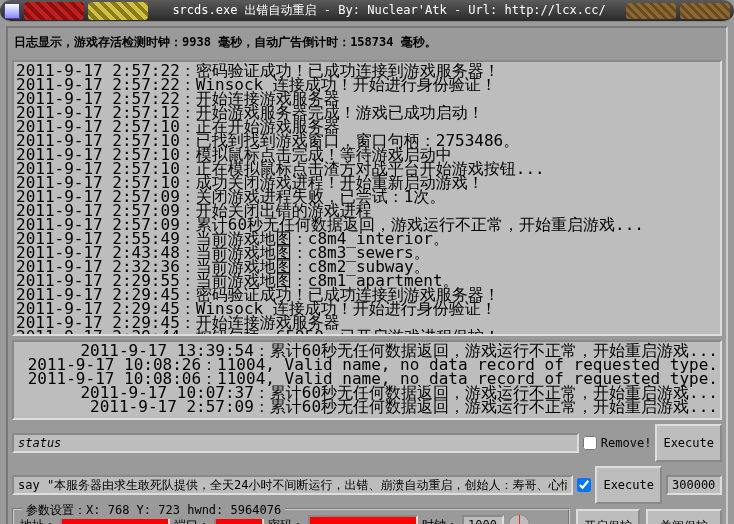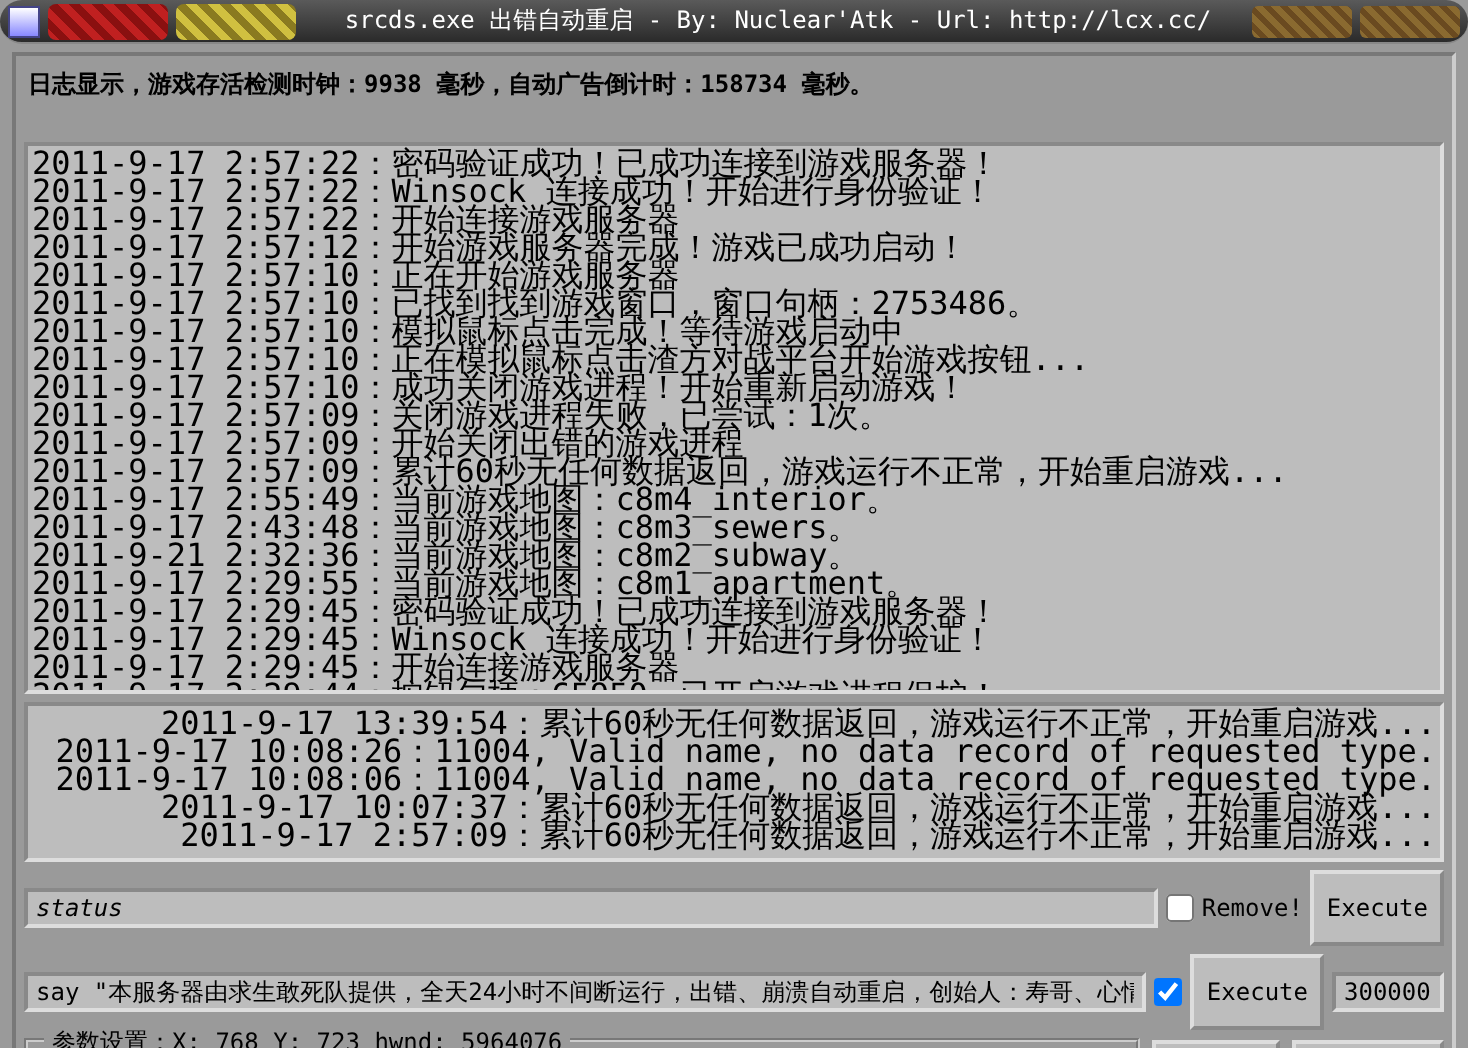--- a/index.html
+++ b/index.html
@@ -37,21 +37,21 @@
 }
 .outer {
   padding: 4px 6px;
 }
 .frame {
   border: 2px inset #ccc;
   background: #9a9a9a;
   padding: 4px;
 }
 .status-line {
-  font-size: 12px; padding: 2px 2px 20px 2px;
+  font-size: 12px; padding: 2px 2px 9px 2px;
   font-weight: bold;
 }
 .logbox {
   background: #bdbdbd;
   border: 2px inset #ddd;
   font-family: "SimSun", monospace;
   font-size: 16px;
   overflow-y: scroll;
   overflow-x: scroll;
   white-space: nowrap;
@@ -135,21 +135,21 @@
         <div>2011-9-17 2:57:10：正在开始游戏服务器</div>
         <div>2011-9-17 2:57:10：已找到找到游戏窗口，窗口句柄：2753486。</div>
         <div>2011-9-17 2:57:10：模拟鼠标点击完成！等待游戏启动中</div>
         <div>2011-9-17 2:57:10：正在模拟鼠标点击渣方对战平台开始游戏按钮...</div>
         <div>2011-9-17 2:57:10：成功关闭游戏进程！开始重新启动游戏！</div>
         <div>2011-9-17 2:57:09：关闭游戏进程失败，已尝试：1次。</div>
         <div>2011-9-17 2:57:09：开始关闭出错的游戏进程</div>
         <div>2011-9-17 2:57:09：累计60秒无任何数据返回，游戏运行不正常，开始重启游戏...</div>
         <div>2011-9-17 2:55:49：当前游戏地图：c8m4_interior。</div>
         <div>2011-9-17 2:43:48：当前游戏地图：c8m3_sewers。</div>
-        <div>2011-9-21 2:32:36：当前游戏地图：c8m2_subway。</div>
+        <div>2011-9-17 2:32:36：当前游戏地图：c8m2_subway。</div>
         <div>2011-9-17 2:29:55：当前游戏地图：c8m1_apartment。</div>
         <div>2011-9-17 2:29:45：密码验证成功！已成功连接到游戏服务器！</div>
         <div>2011-9-17 2:29:45：Winsock 连接成功！开始进行身份验证！</div>
         <div>2011-9-17 2:29:45：开始连接游戏服务器</div>
         <div>2011-9-17 2:29:44：按钮句柄：65950，已开启游戏进程保护！</div>
       </div>
 
   <div class="logbox log2" id="log2">
         <div>2011-9-17 13:39:54：累计60秒无任何数据返回，游戏运行不正常，开始重启游戏...</div>
         <div>2011-9-17 10:08:26：11004, Valid name, no data record of requested type.</div>

